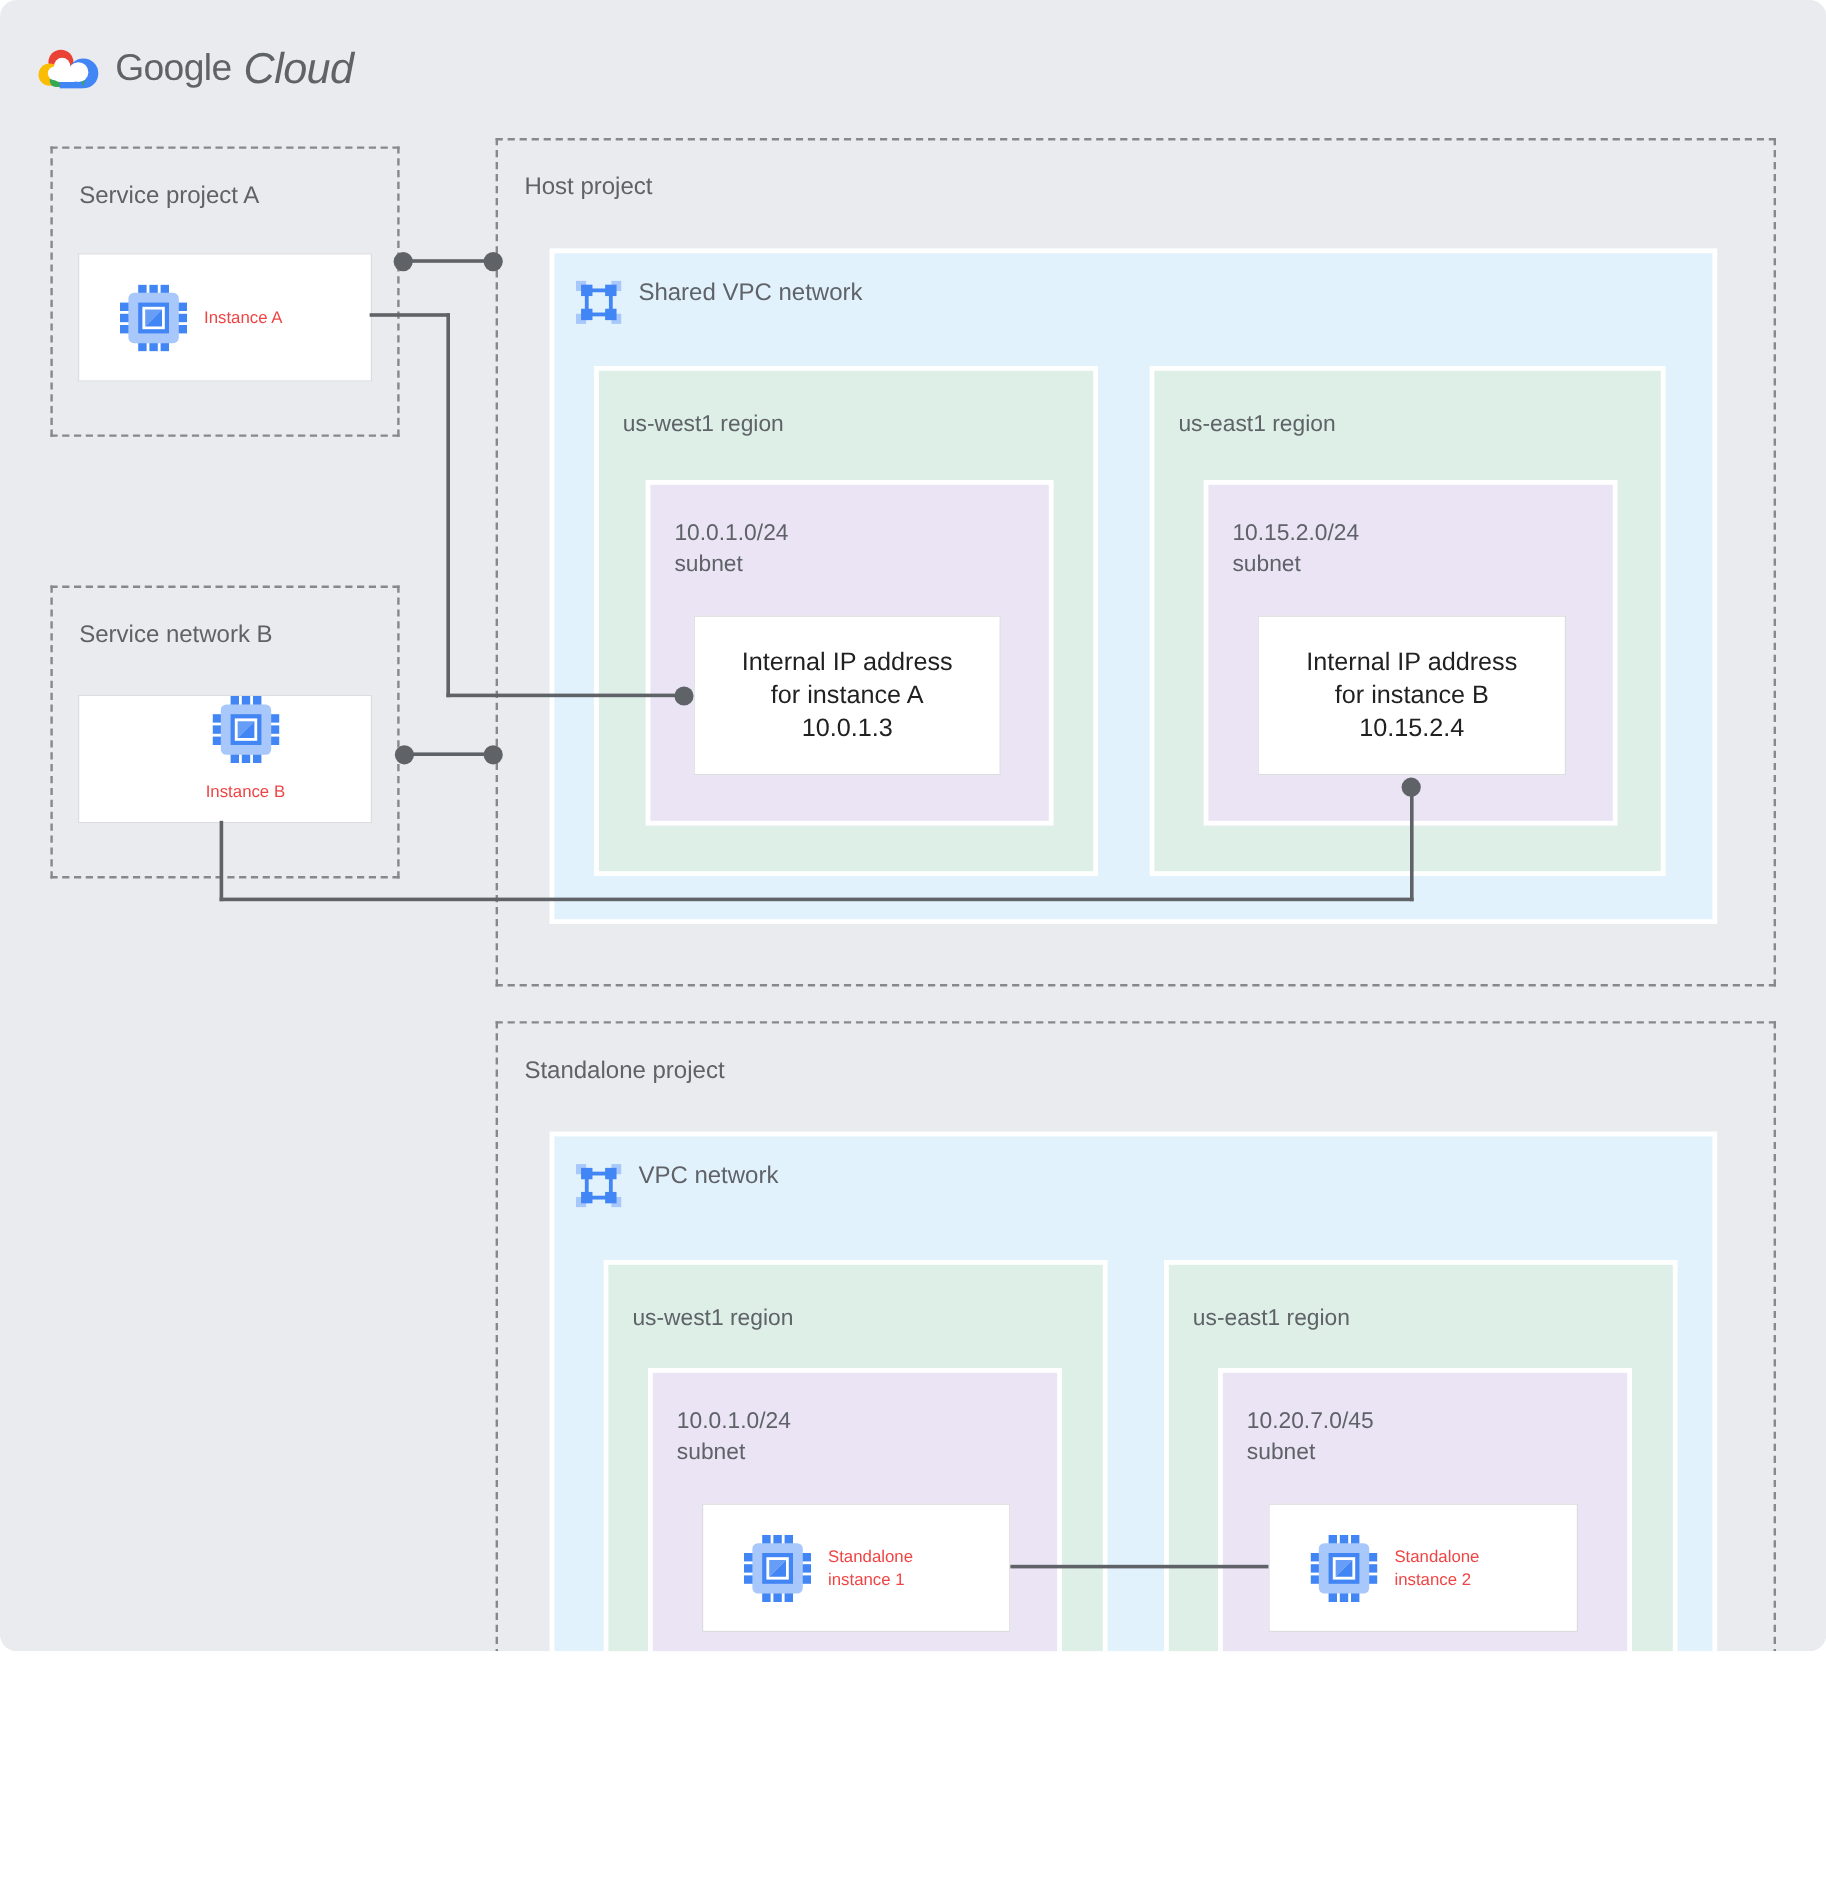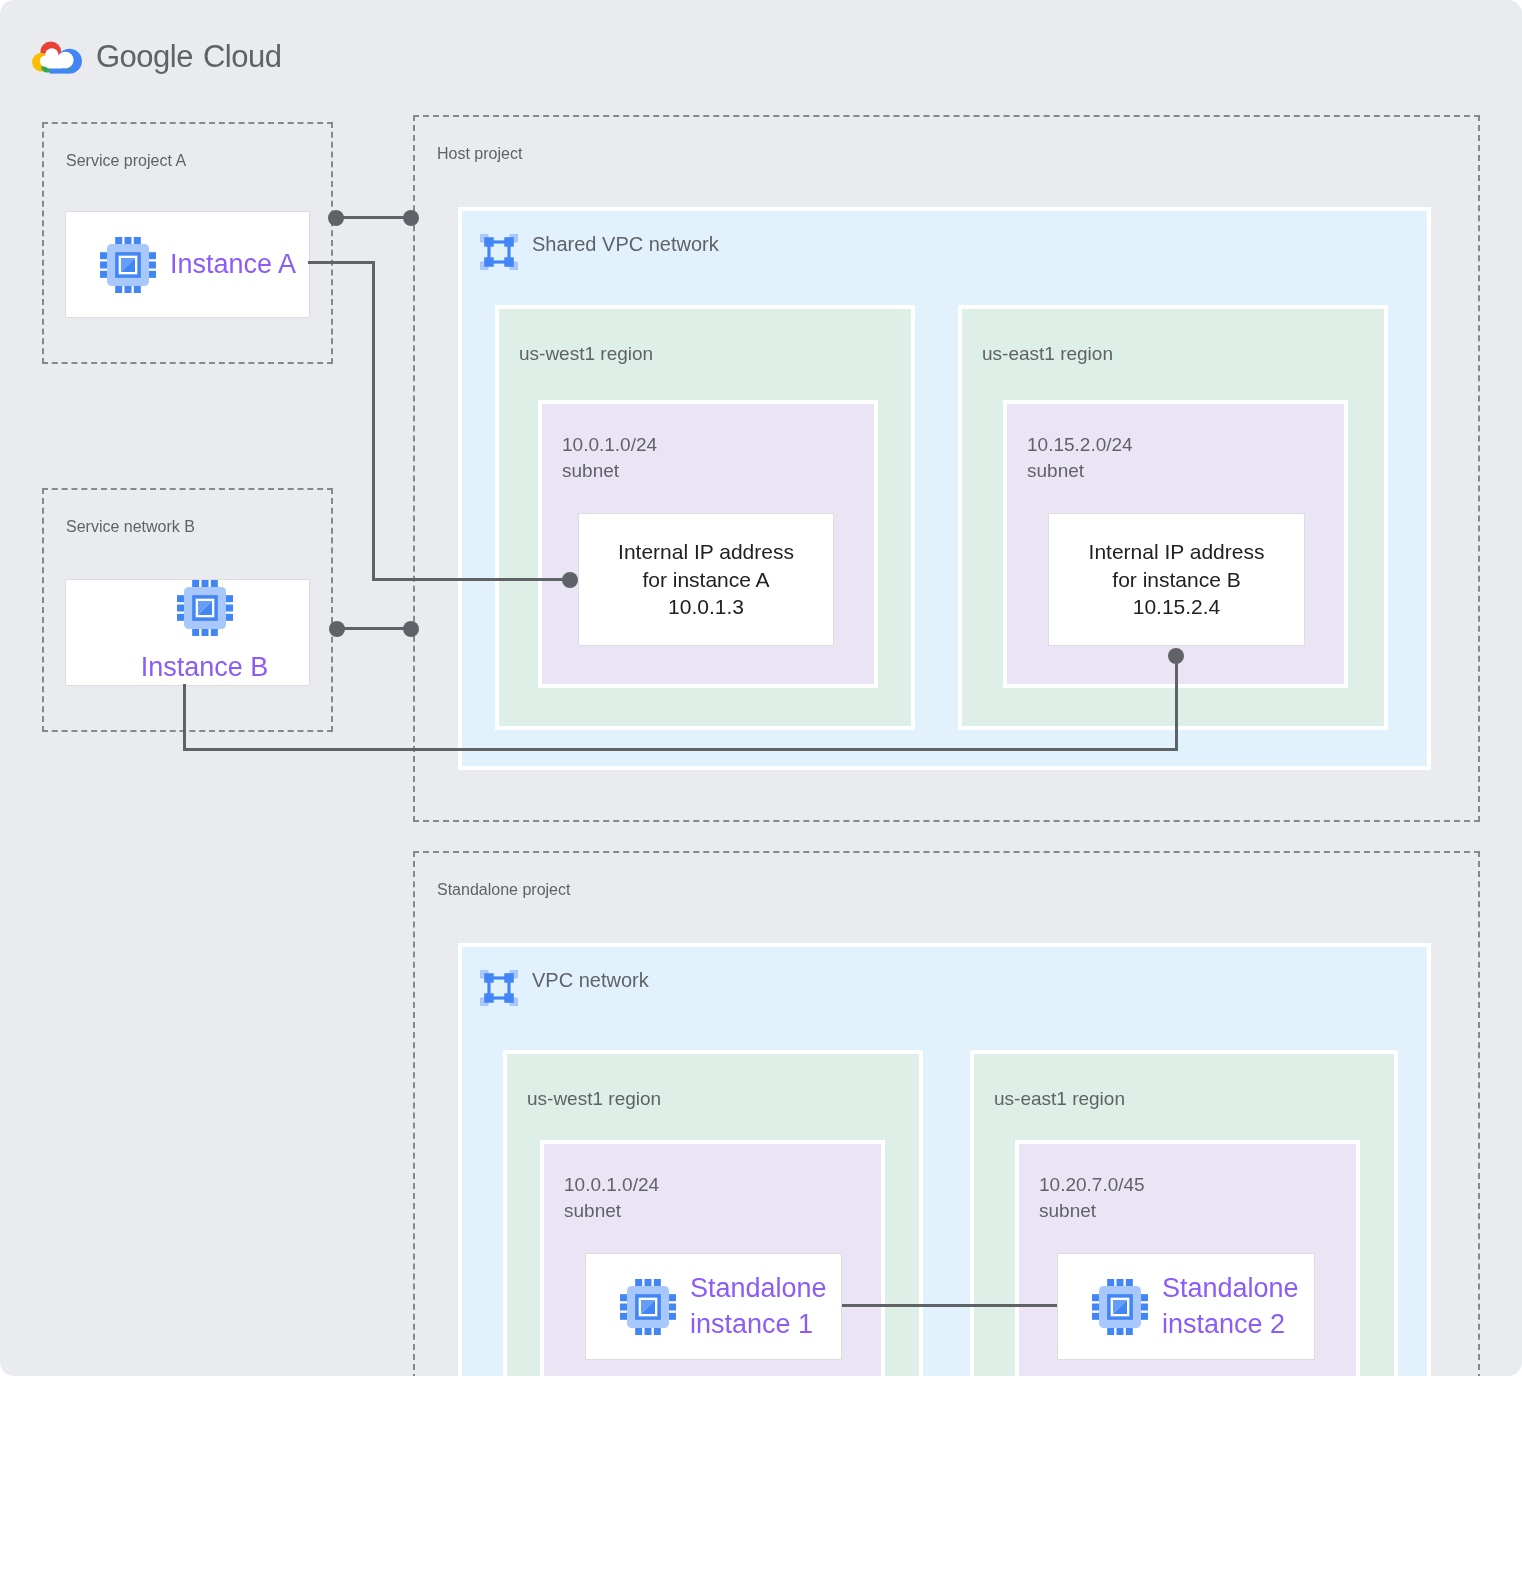--- a/index.html
+++ b/index.html
@@ -3,39 +3,39 @@
 <meta charset="utf-8">
 <style>
   html,body{margin:0;padding:0;background:#ffffff;}
   body{font-family:"Liberation Sans","DejaVu Sans",sans-serif;}
   #canvas{position:relative;width:1522px;height:1376px;background:#e9ebee;border-radius:14px;overflow:hidden;}
 
   
   .logo{position:absolute;left:30px;top:36px;display:flex;align-items:center;gap:12px;}
   .logo svg{width:54px;height:42px;}
   .logo .brand{font-size:31px;color:#5f6368;font-weight:500;letter-spacing:-0.5px;}
-  .logo .product{font-size:31px;color:#5f6368;font-weight:400;margin-left:-2px;letter-spacing:-0.5px;}
+  .logo .product{font-size:36px;color:#5f6368;font-weight:400;margin-left:-2px;letter-spacing:-0.5px;font-style:italic;}
 
   
   .proj{position:absolute;border:2px dashed #85898d;background:transparent;}
-  .proj-label{position:absolute;left:22px;top:28px;font-size:16px;color:#5f6368;}
+  .proj-label{position:absolute;left:22px;top:28px;font-size:20px;color:#5f6368;}
   .net{position:absolute;background:#e2f2fd;border:4px solid #ffffff;box-sizing:border-box;}
   .net-head{position:absolute;left:18px;top:22px;display:flex;align-items:flex-start;gap:14px;}
   .net-head svg{width:38px;height:38px;}
   .net-label{font-size:20px;color:#5f6368;}
   .region{position:absolute;background:#ddefe6;border:4px solid #ffffff;box-sizing:border-box;}
   .region-label{position:absolute;left:20px;top:34px;font-size:19px;color:#5f6368;}
   .subnet{position:absolute;background:#ebe4f5;border:4px solid #ffffff;box-sizing:border-box;}
   .subnet-label{position:absolute;left:20px;top:28px;font-size:19px;color:#5f6368;line-height:1.35;}
   .card{position:absolute;background:#ffffff;border:1px solid #dcdde0;box-sizing:border-box;}
   .ipcard{display:flex;flex-direction:column;align-items:center;justify-content:center;
           font-size:21px;color:#212121;line-height:1.32;text-align:center;}
   .icard{display:flex;align-items:center;gap:14px;padding-left:34px;}
   .icard svg{width:56px;height:56px;flex:0 0 auto;}
-  .icard .iname{font-size:27px;color:#8b5cf6;line-height:1.3;}
+  .icard .iname{font-size:14px;color:#ef4444;line-height:1.3;}
 
   
   .hline,.vline{position:absolute;background:#5f6368;}
   .hline{height:3px;}
   .vline{width:3px;}
   .dot{position:absolute;width:16px;height:16px;border-radius:50%;background:#5f6368;
        transform:translate(-50%,-50%);}
 </style>
 </head>
 <body>

